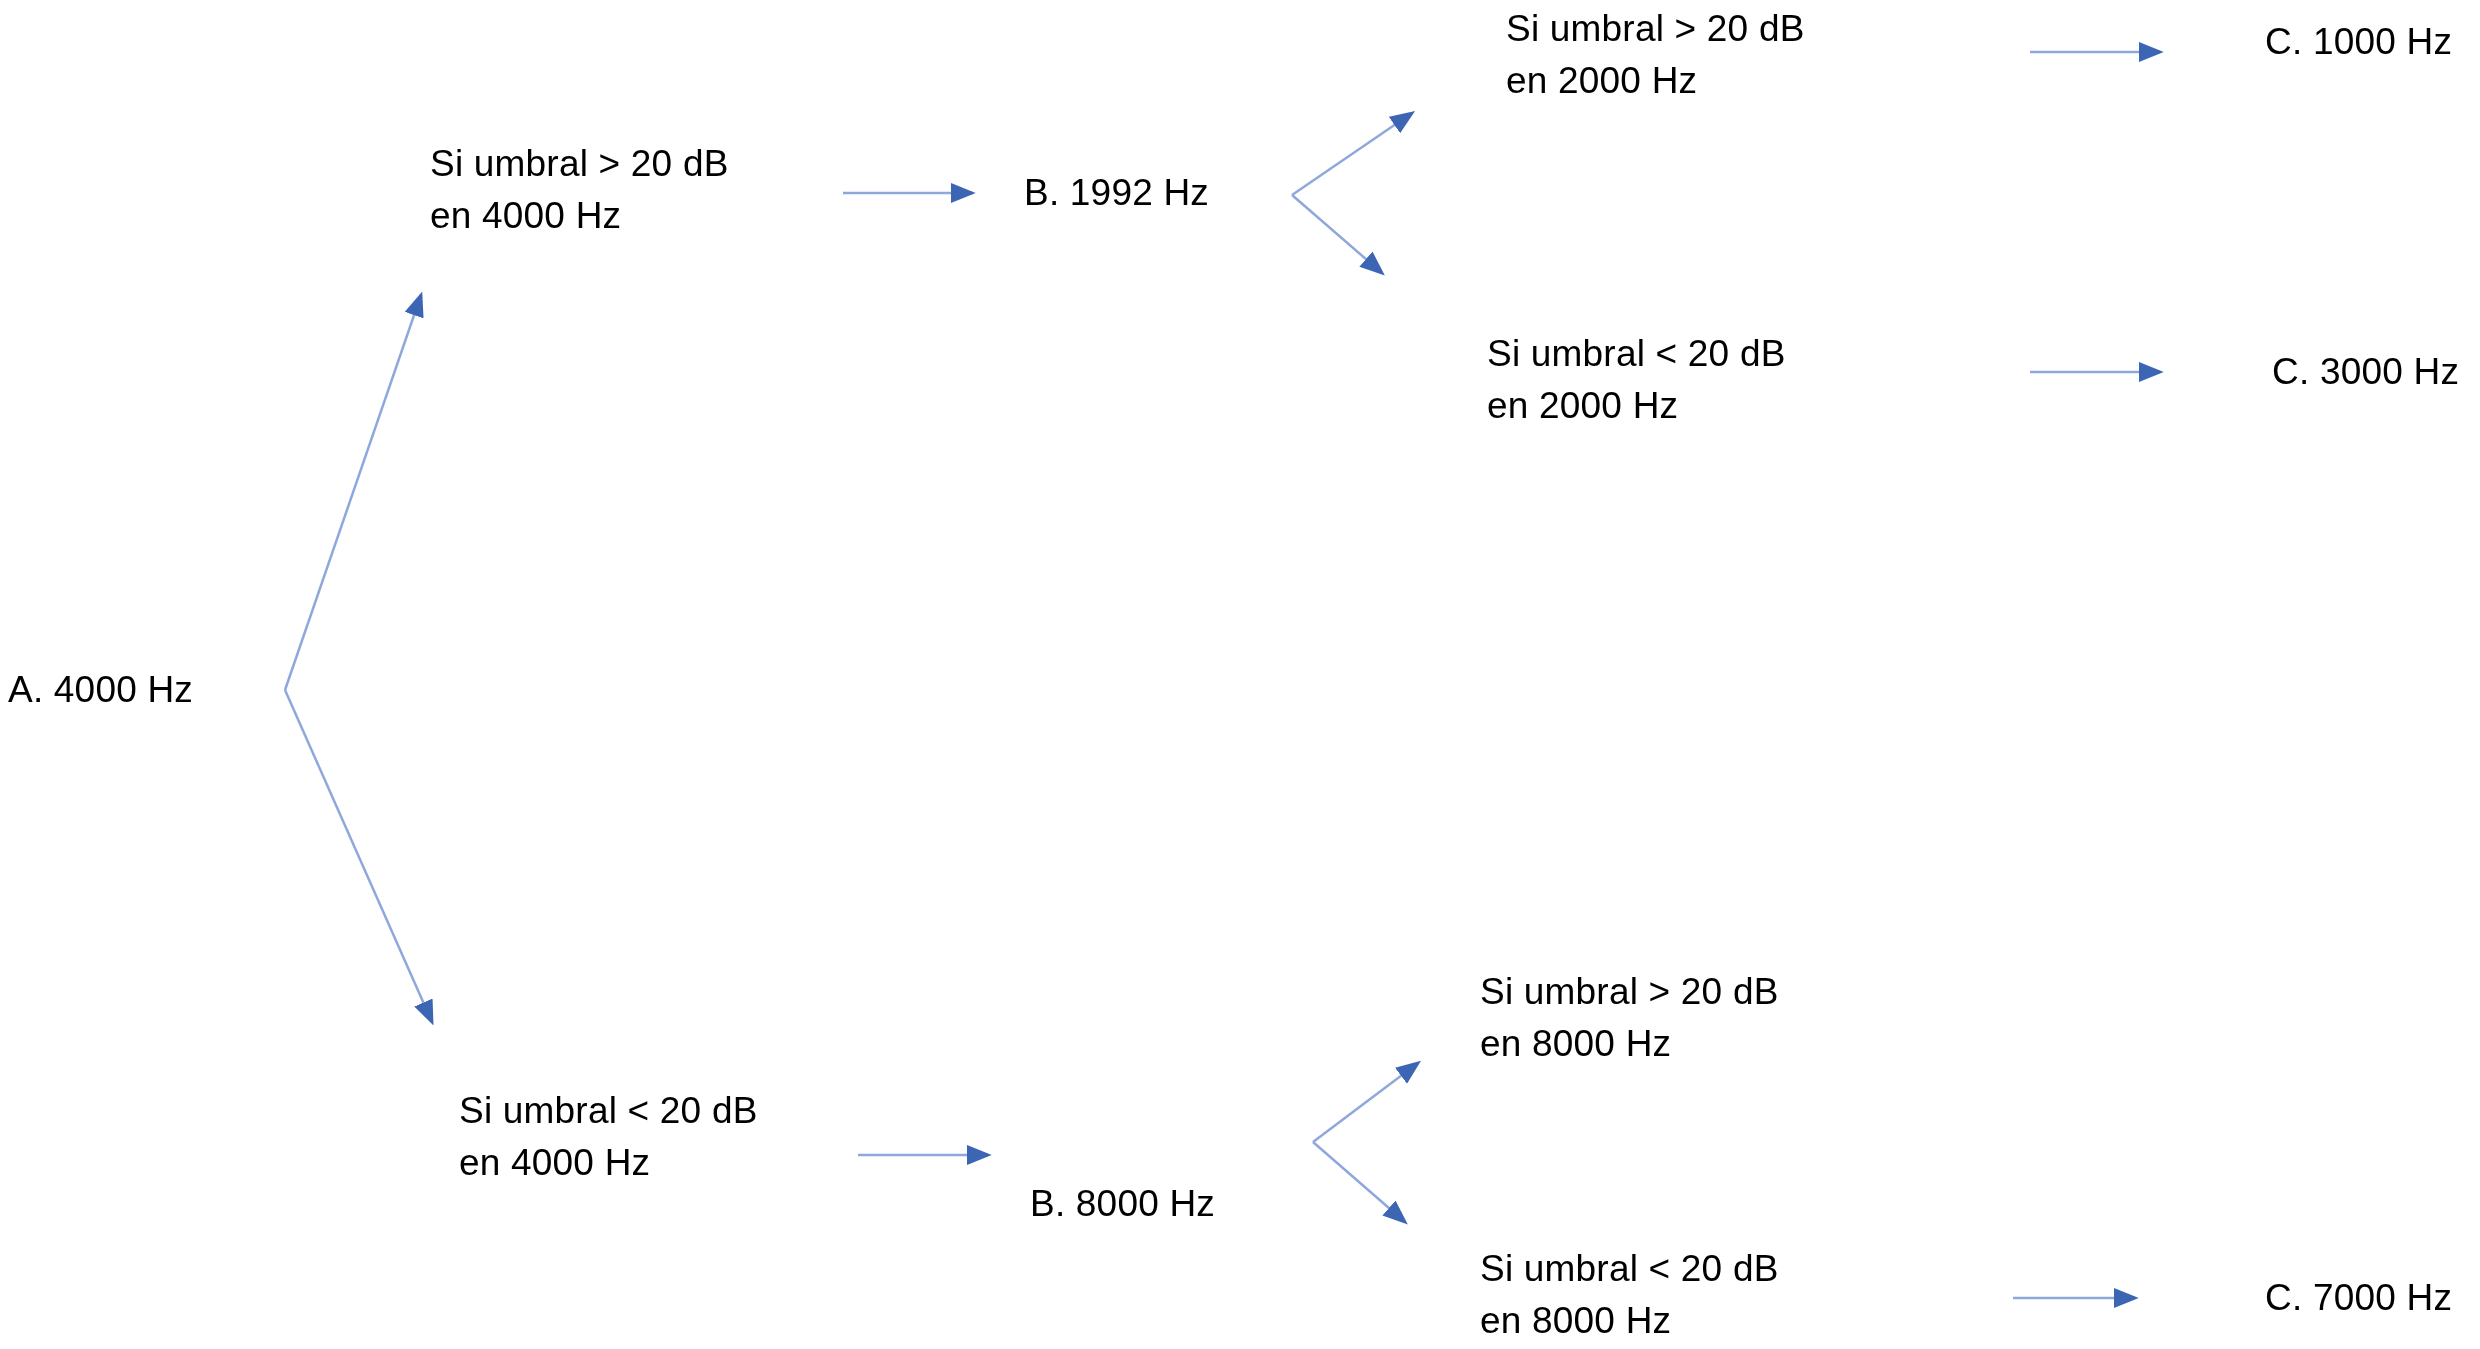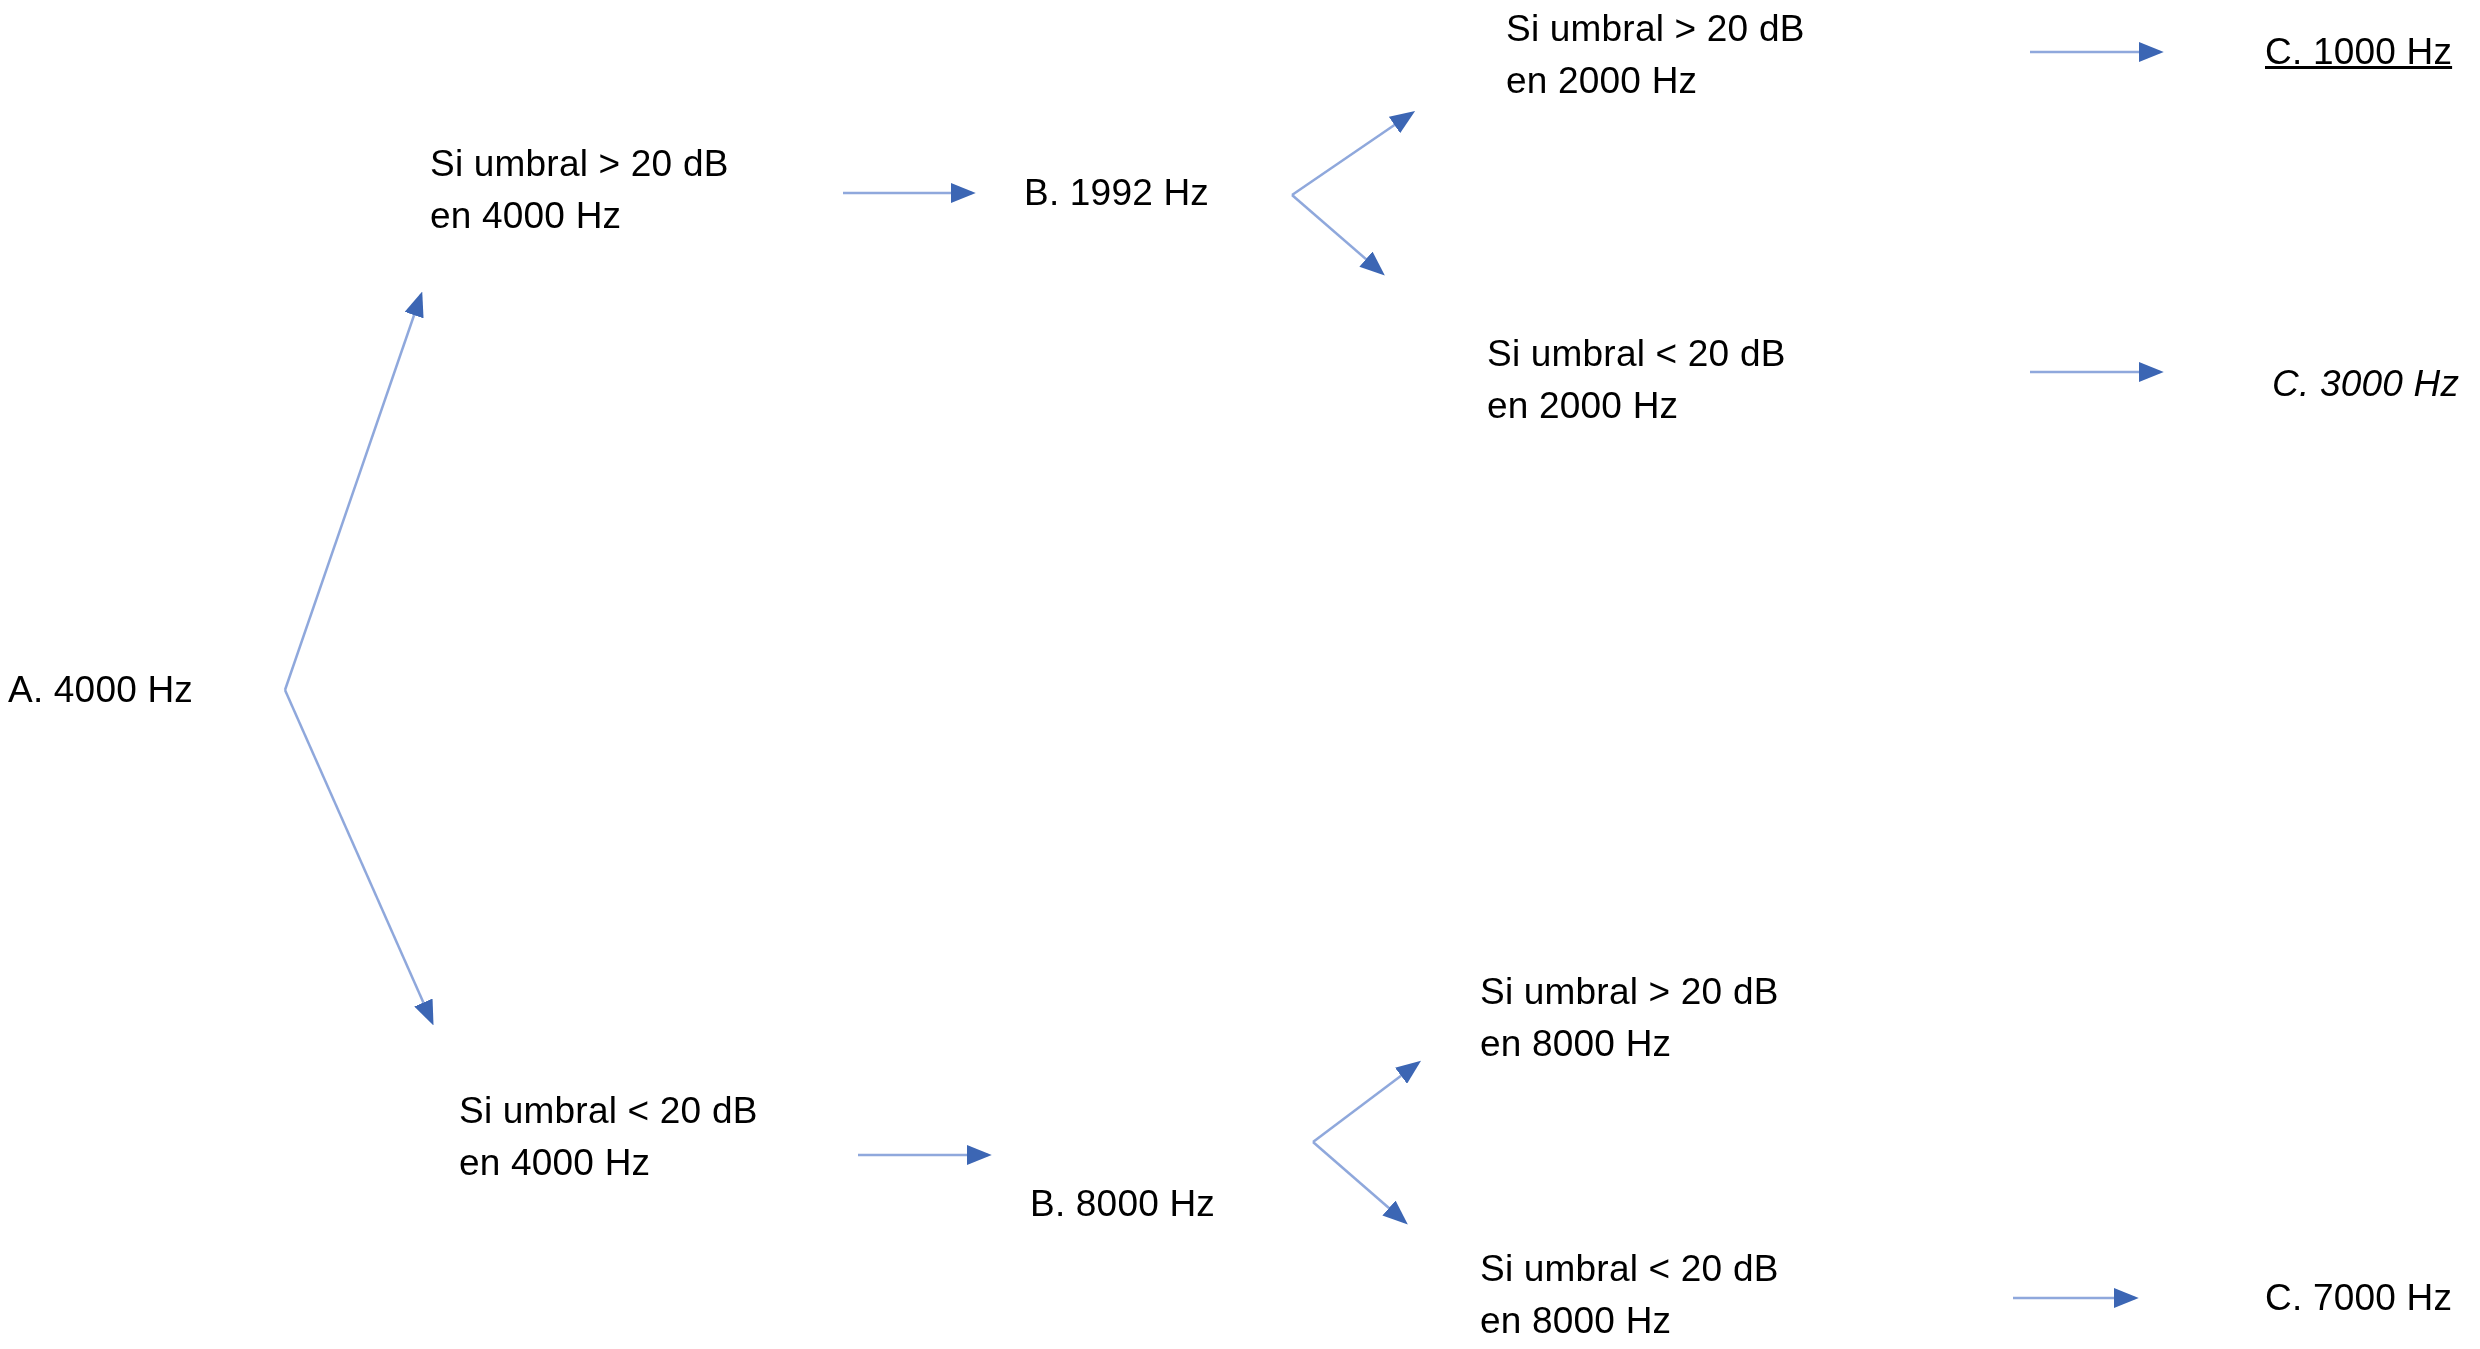--- a/index.html
+++ b/index.html
@@ -74,28 +74,28 @@
     <span class="line">en 4000 Hz</span>
   </div>
 
   <div class="node" style="left:1024px; top:167px;">B. 1992 Hz</div>
 
   <div class="node" style="left:1506px; top:3px;">
     <span class="line">Si umbral &gt; 20 dB</span>
     <span class="line">en 2000 Hz</span>
   </div>
 
-  <div class="node" style="left:2265px; top:26px;text-decoration:underline;">C. 1000 Hz</div>
+  <div class="node" style="left:2265px; top:16px;">C. 1000 Hz</div>
 
   <div class="node" style="left:1487px; top:328px;">
     <span class="line">Si umbral &lt; 20 dB</span>
     <span class="line">en 2000 Hz</span>
   </div>
 
-  <div class="node" style="left:2272px; top:358px;font-style:italic;">C. 3000 Hz</div>
+  <div class="node" style="left:2272px; top:346px;">C. 3000 Hz</div>
 
   <div class="node" style="left:459px; top:1085px;">
     <span class="line">Si umbral &lt; 20 dB</span>
     <span class="line">en 4000 Hz</span>
   </div>
 
   <div class="node" style="left:1030px; top:1178px;">B. 8000 Hz</div>
 
   <div class="node" style="left:1480px; top:966px;">
     <span class="line">Si umbral &gt; 20 dB</span>

